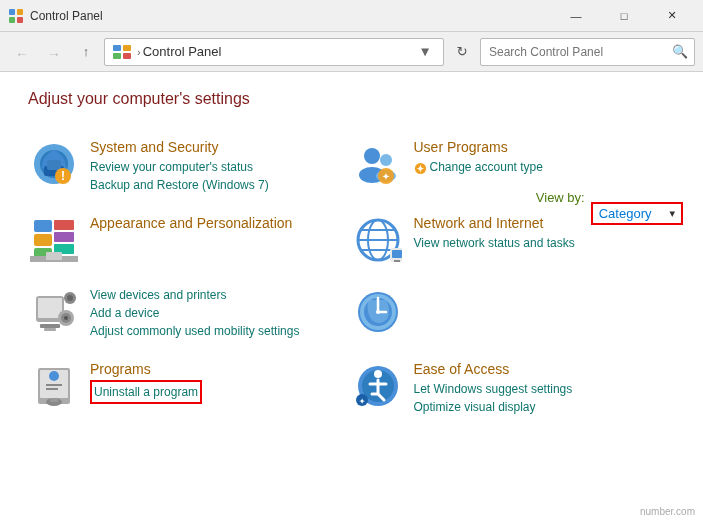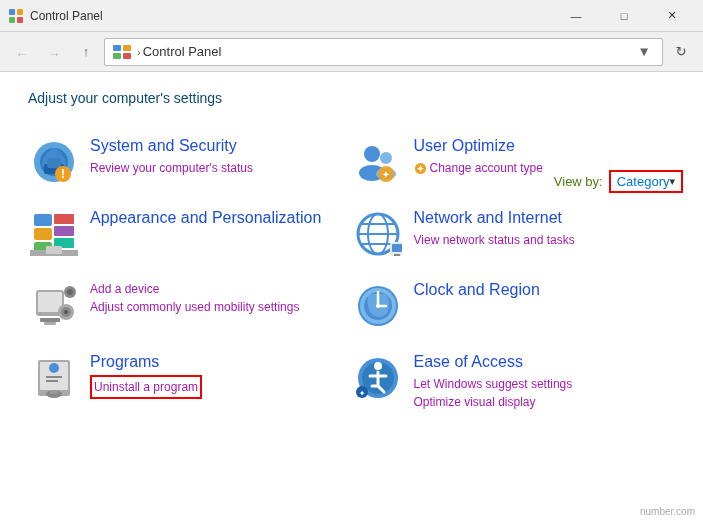--- a/index.html
+++ b/index.html
@@ -163,45 +163,46 @@
       border: none;
       background: transparent;
       cursor: pointer;
       display: flex;
       align-items: center;
       justify-content: center;
       color: #555;
       font-size: 13px;
     }
     .page-title {
-      font-size: 14px;
-      color: #0c4a6e;
+      font-size: 16px;
+      color: #7f1d1d;
       margin-bottom: 20px;
       font-weight: normal;
     }
     .view-by {
       position: absolute;
       top: 98px;
       right: 20px;
       display: flex;
       align-items: center;
       gap: 6px;
       font-size: 13px;
     }
     .view-by-label { color: #4d7c0f; }
     .view-by-dropdown {
       border: 2px solid #e00;
       padding: 2px 6px;
       background: #fff;
       cursor: pointer;
       display: flex;
       align-items: center;
-      gap: 0;
+      gap: 18px;
       color: #0078d7;
       font-size: 13px;
+      margin-top: 32px;
     }
     .categories-grid {
       display: grid;
       grid-template-columns: 1fr 1fr;
       gap: 0;
     }
     .category-item {
       display: flex;
       align-items: flex-start;
       padding: 10px 0;
@@ -211,28 +212,28 @@
       width: 52px;
       min-width: 52px;
       height: 52px;
       margin-right: 10px;
       display: flex;
       align-items: center;
       justify-content: center;
     }
     .cat-content { flex: 1; }
     .cat-title {
-      font-size: 16px;
-      color: #1d4ed8;
+      font-size: 14px;
+      color: #a16207;
       margin-bottom: 2px;
       line-height: 1.3;
     }
     .cat-link {
       font-size: 12px;
-      color: #a21caf;
+      color: #0f766e;
       line-height: 1.5;
       display: block;
     }
     .cat-link.highlighted {
       border: 2px solid #e00;
       padding: 1px 2px;
       display: inline-block;
     }
 
     
@@ -276,20 +277,24 @@
         <rect x="10" y="0" width="8" height="6" fill="#e8a020" rx="1"></rect>
         <rect x="0" y="8" width="8" height="6" fill="#5cb85c" rx="1"></rect>
         <rect x="10" y="8" width="8" height="6" fill="#d9534f" rx="1"></rect>
       </svg>
     </div>
     <span class="address-arrow">›</span>
     <span class="address-breadcrumb">Control Panel</span>
     <button class="address-dropdown">▼</button>
   </div>
   <button class="refresh-btn">↻</button>
+  <div class="search-box">
+    <input class="search-input" type="text" placeholder="Search Control Panel" style="">
+    <button class="search-icon-btn">🔍</button>
+  </div>
 </div>
 
 <div style="position:relative; padding: 18px 28px;">
   <h1 class="page-title">Adjust your computer's settings</h1>
 
   <div class="view-by">
     <span class="view-by-label">View by:</span>
     <div class="view-by-dropdown">
       <span>Category</span>
       <span style="font-size:11px; color:#333;">▾</span>
@@ -306,36 +311,37 @@
           <path d="M24 10 C16 14 12 20 12 28 L24 34 L36 28 C36 20 32 14 24 10Z" fill="#4a90d9" opacity="0.7"></path>
           <rect x="14" y="26" width="20" height="10" rx="2" fill="#1a5fa8"></rect>
           <rect x="17" y="20" width="14" height="10" rx="2" fill="#3a7fc0"></rect>
           <circle cx="33" cy="36" r="8" fill="#f0a020"></circle>
           <text x="33" y="40" text-anchor="middle" font-size="12" fill="white" font-weight="bold">!</text>
         </svg>
       </div>
       <div class="cat-content">
         <div class="cat-title">System and Security</div>
         <span class="cat-link">Review your computer's status</span>
+        <span class="cat-link">Backup and Restore (Windows 7)</span>
       </div>
     </div>
 
     <div class="category-item">
       <div class="cat-icon">
         <svg viewBox="0 0 48 48" width="48" height="48">
           <circle cx="18" cy="16" r="8" fill="#4a90d9"></circle>
           <ellipse cx="18" cy="35" rx="13" ry="8" fill="#4a90d9"></ellipse>
           <circle cx="32" cy="20" r="6" fill="#7ab8e8"></circle>
           <ellipse cx="32" cy="36" rx="10" ry="6" fill="#7ab8e8"></ellipse>
           <circle cx="32" cy="36" r="8" fill="#f0a020" opacity="0.9"></circle>
           <text x="32" y="40" text-anchor="middle" font-size="10" fill="white">✦</text>
         </svg>
       </div>
       <div class="cat-content">
-        <div class="cat-title">User Optimize</div>
+        <div class="cat-title">User Programs</div>
         <span class="cat-link">
           <svg style="display:inline;vertical-align:middle;margin-right:3px;" viewBox="0 0 14 14" width="13" height="13">
             <circle cx="7" cy="7" r="6" fill="#f0a020"></circle>
             <text x="7" y="11" text-anchor="middle" font-size="10" fill="white" font-weight="bold">✦</text>
           </svg>Change account type</span>
       </div>
     </div>
 
     <div class="category-item">
       <div class="cat-icon">
@@ -383,38 +389,38 @@
           <circle cx="40" cy="10" r="6" fill="#888"></circle>
           <circle cx="40" cy="10" r="3" fill="#666"></circle>
           <rect x="10" y="36" width="20" height="4" rx="1" fill="#888"></rect>
           <rect x="14" y="40" width="12" height="3" rx="1" fill="#aaa"></rect>
           <circle cx="36" cy="30" r="8" fill="#aaa"></circle>
           <circle cx="36" cy="30" r="5" fill="#888"></circle>
           <circle cx="36" cy="30" r="2" fill="#555"></circle>
         </svg>
       </div>
       <div class="cat-content">
+        <span class="cat-link">View devices and printers</span>
         <span class="cat-link">Add a device</span>
         <span class="cat-link">Adjust commonly used mobility settings</span>
       </div>
     </div>
 
     <div class="category-item">
       <div class="cat-icon">
         <svg viewBox="0 0 48 48" width="48" height="48">
           <circle cx="24" cy="24" r="20" fill="#4a90d9"></circle>
           <circle cx="24" cy="24" r="18" fill="#7ab8e8"></circle>
           <circle cx="24" cy="24" r="14" fill="#4a90d9"></circle>
           <path d="M15 12 C12 18 14 28 18 32 C22 36 28 36 32 32 C36 28 36 18 32 12" fill="#7ab8e8" opacity="0.6"></path>
           <path d="M24 10 L24 24 L32 24" stroke="white" stroke-width="2.5" fill="none" stroke-linecap="round"></path>
           <circle cx="24" cy="24" r="2" fill="white"></circle>
         </svg>
       </div>
       <div class="cat-content">
-        <div class="cat-title">Clock and Region</div>
       </div>
     </div>
 
     <div class="category-item">
       <div class="cat-icon">
         <svg viewBox="0 0 48 48" width="48" height="48">
           <rect x="8" y="6" width="32" height="36" rx="2" fill="#aaa"></rect>
           <rect x="10" y="8" width="28" height="28" rx="1" fill="#e0e0e0"></rect>
           <circle cx="24" cy="14" r="5" fill="#4a90d9"></circle>
           <rect x="16" y="22" width="16" height="2" fill="#888"></rect>

